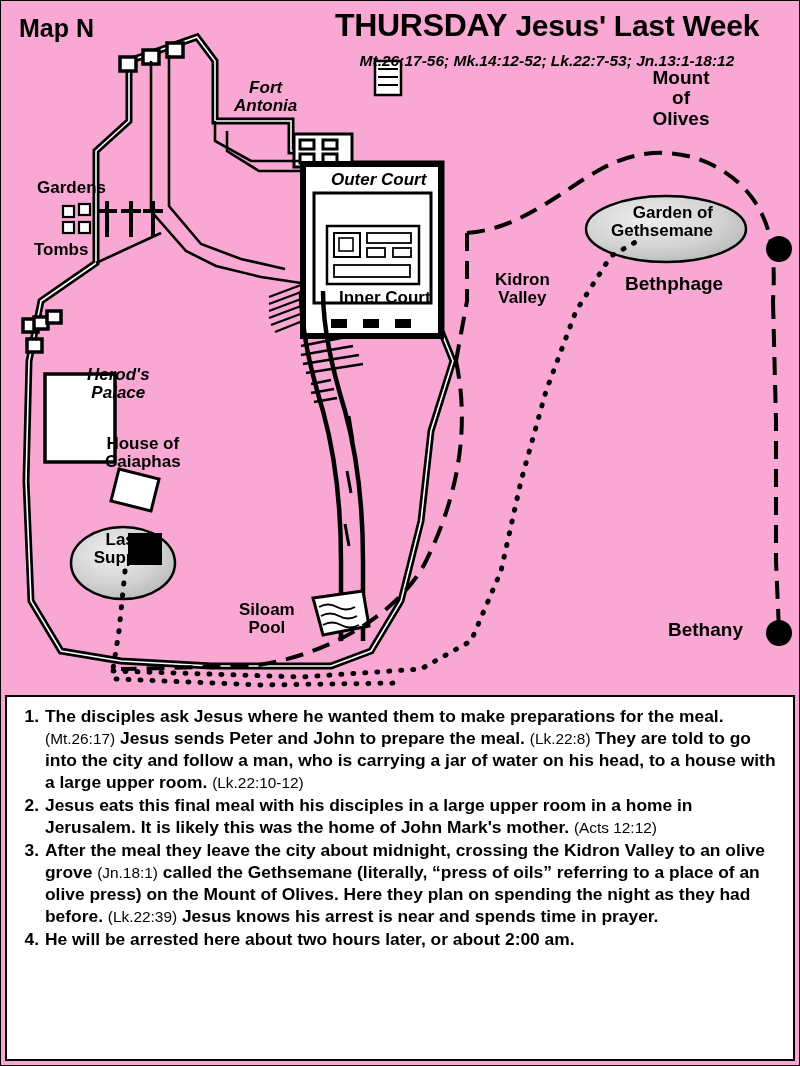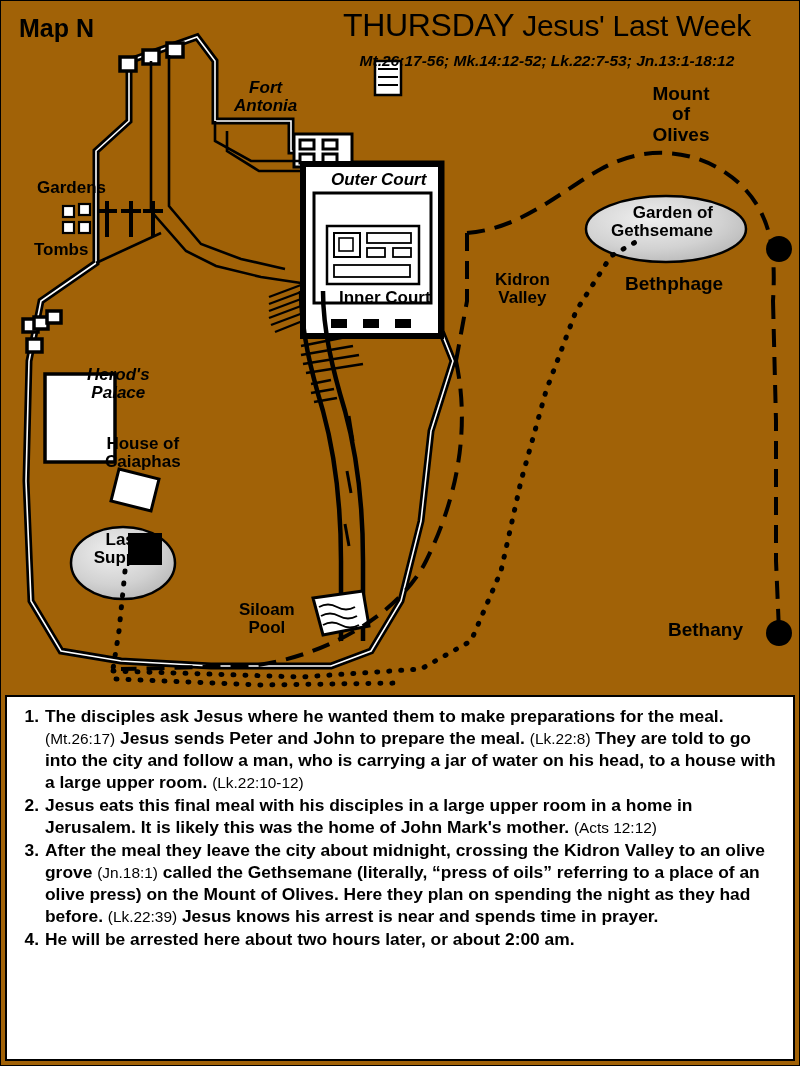--- a/index.html
+++ b/index.html
@@ -9,21 +9,21 @@
   }
   body {
     font-family: "Liberation Sans", sans-serif;
     color: #000000;
   }
   #page {
     position: relative;
     width: 800px;
     height: 1066px;
     overflow: hidden;
-    background: #a16207;
+    background: #f9a8d4;
     border: 1px solid #000;
     box-sizing: border-box;
   }
   
   #map-area {
     position: absolute;
     left: 0; top: 0;
     width: 800px;
     height: 690px;
   }
@@ -46,42 +46,42 @@
   }
   #title-block {
     position: absolute;
     left: 300px;
     top: 6px;
     width: 492px;
     text-align: center;
   }
   #title-main {
     font-family: "Liberation Sans", sans-serif;
-    font-weight: normal;
+    font-weight: bold;
     font-size: 30px;
     letter-spacing: -0.3px;
     white-space: nowrap;
     text-align: center;
   }
   #title-main .thursday { font-size: 32px; }
   #title-refs {
     font-family: "Liberation Sans", sans-serif;
     font-weight: bold;
     font-style: italic;
     font-size: 15.5px;
     margin-top: 8px;
     white-space: nowrap;
   }
   
   #lbl-fort      { left: 233px; top: 78px;  font-size: 17px; text-align: center; font-style: italic; }
   #lbl-gardens   { left: 36px;  top: 178px; font-size: 17px; }
   #lbl-tombs     { left: 33px;  top: 240px; font-size: 17px; }
   #lbl-outer     { left: 330px; top: 170px; font-size: 17px; font-style: italic; }
   #lbl-inner     { left: 338px; top: 288px; font-size: 17px; }
-  #lbl-mount     { left: 630px; top: 83px;  font-size: 19px; text-align: center; width: 100px; }
+  #lbl-mount     { left: 630px; top: 67px;  font-size: 19px; text-align: center; width: 100px; }
   #lbl-gethsemane{ left: 610px; top: 203px; font-size: 17px; text-align: right; }
   #lbl-bethphage { left: 624px; top: 273px; font-size: 19px; }
   #lbl-kidron    { left: 494px; top: 270px; font-size: 17px; text-align: center; }
   #lbl-herods    { left: 86px;  top: 365px; font-size: 17px; text-align: center; font-style: italic; }
   #lbl-caiaphas  { left: 104px; top: 434px; font-size: 17px; text-align: center; }
   #lbl-lastsupper{ left: 77px;  top: 530px; font-size: 17px; text-align: center; width: 90px; }
   #lbl-siloam    { left: 238px; top: 600px; font-size: 17px; text-align: center; }
   #lbl-bethany   { left: 667px; top: 619px; font-size: 19px; }
 
   

